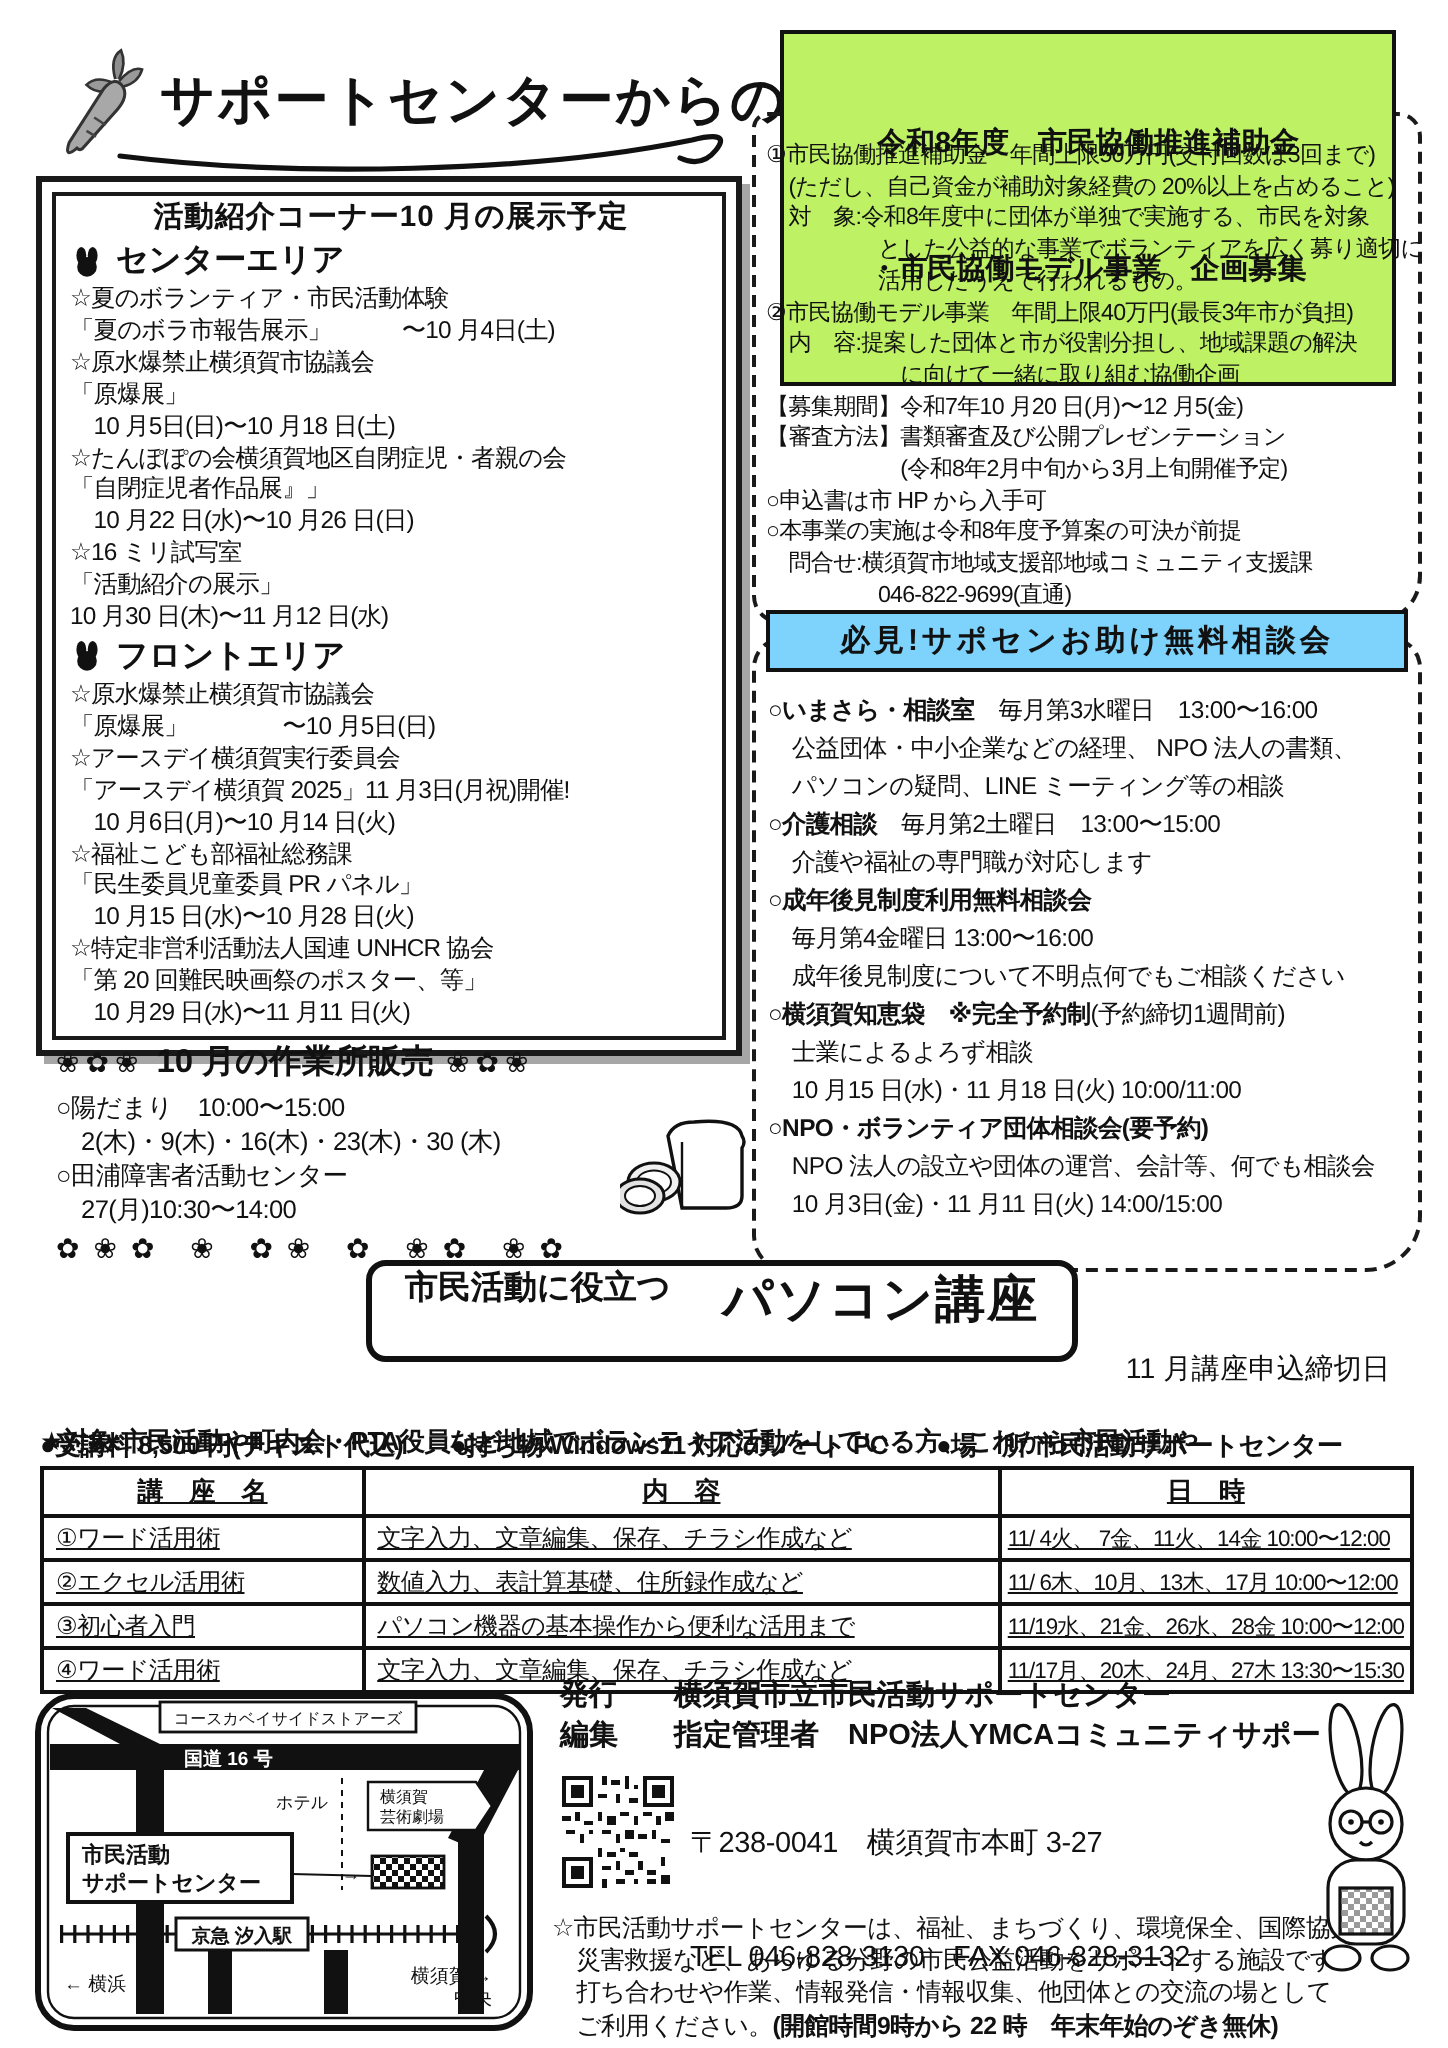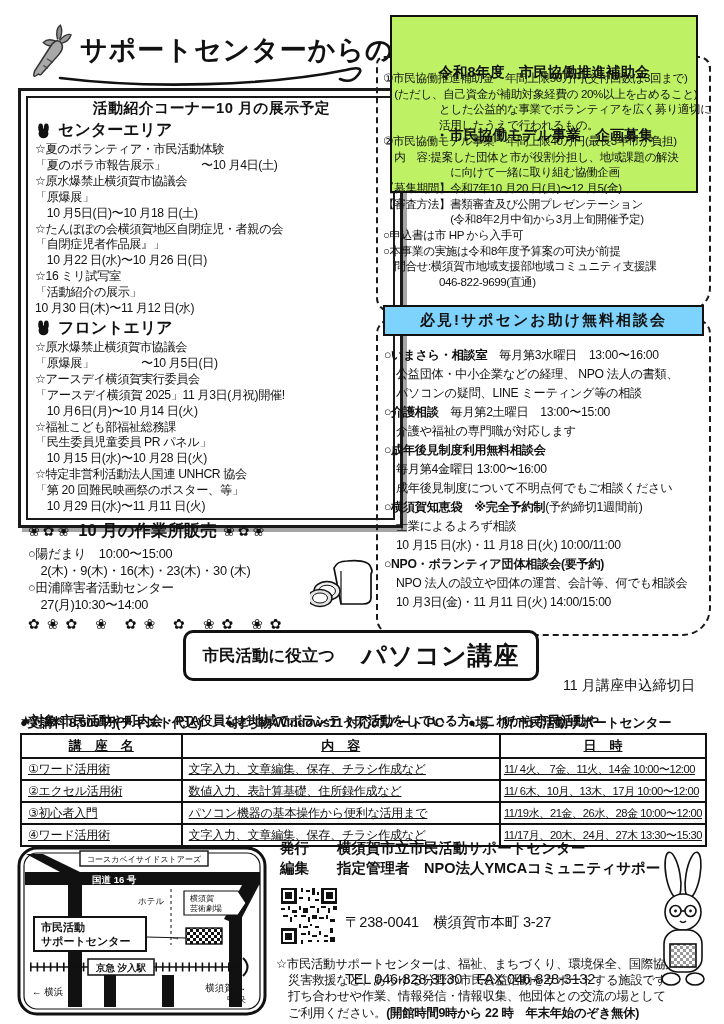--- a/index.html
+++ b/index.html
@@ -5,21 +5,21 @@
   html,body{margin:0;padding:0;background:#e8e8e8;}
   #page{position:relative;width:724px;height:1024px;background:#ffffff;overflow:hidden;
         font-family:"Liberation Sans","DejaVu Sans",sans-serif;color:#111;}
   svg{display:block;}
   
   .carrot{position:absolute;left:26px;top:24px;width:46px;height:56px;}
   .page-title{position:absolute;left:80px;top:32px;font-size:27px;font-weight:bold;letter-spacing:1px;white-space:pre;}
   .swoosh{position:absolute;left:58px;top:62px;width:330px;height:32px;}
   
   .exhibit{position:absolute;left:18px;top:88px;width:347px;height:434px;border:3px solid #1a1a1a;
-           outline:2px solid #1a1a1a;outline-offset:-10px;box-shadow:4px 4px 0 rgba(0,0,0,.35);background:#fff;padding-left:32px;}
+           outline:2px solid #1a1a1a;outline-offset:-10px;box-shadow:4px 4px 0 rgba(0,0,0,.35);background:#fff;}
   .exhibit-inner{position:absolute;left:14px;right:12px;top:8px;bottom:6px;}
   .exhibit-title{font-size:14.8px;font-weight:bold;text-align:center;margin:0 0 2px 0;letter-spacing:.5px;white-space:pre;}
   .area-head{display:flex;align-items:center;gap:6px;font-size:16px;font-weight:bold;margin:1px 0;}
   .bunny{width:17px;height:16px;flex:0 0 auto;}
   .xline{font-size:12.2px;line-height:15.9px;white-space:pre;letter-spacing:-.4px;}
   
   .sale{position:absolute;left:28px;top:520px;width:348px;}
   .sale-title-row{display:flex;align-items:center;gap:6px;}
   .flowers{font-size:14px;letter-spacing:3px;font-weight:bold;white-space:pre;}
   .sale-title{font-size:16.5px;font-weight:bold;white-space:pre;}
@@ -37,21 +37,21 @@
   
   .consult-dash{position:absolute;left:376px;top:318px;width:331px;height:314px;border:2px dashed #1a1a1a;
                 border-radius:16px 16px 28px 18px;}
   .consult-title{position:absolute;left:383px;top:305px;width:317px;border:2.5px solid #111;background:#7dd3fc;
                  text-align:center;font-weight:bold;font-size:15px;letter-spacing:2px;padding:4px 0;white-space:pre;}
   .consult-lines{position:absolute;left:384px;top:346px;width:320px;}
   .cline{font-size:12.2px;line-height:19px;white-space:pre;letter-spacing:-.3px;}
   .cline .b{font-weight:bold;}
   
   .course-box{position:absolute;left:183px;top:630px;width:350px;height:45px;border:3px solid #111;border-radius:10px;
-              display:flex;align-items:center;justify-content:center;gap:26px;background:#fff;}
+              display:flex;align-items:flex-start;justify-content:center;gap:26px;background:#fff;}
   .course-pre{font-size:16.5px;font-weight:bold;white-space:pre;}
   .course-main{font-size:25px;font-weight:bold;letter-spacing:1px;white-space:pre;}
   .deadline{position:absolute;left:543px;top:634px;width:172px;text-align:center;font-weight:normal;
             font-size:14.2px;line-height:1.45;white-space:pre;}
   .target{position:absolute;left:20px;top:680px;width:694px;font-size:13px;font-weight:bold;line-height:16.5px;
           white-space:pre;letter-spacing:-.3px;}
   .fee{position:absolute;left:20px;top:714px;width:694px;font-size:13px;font-weight:bold;display:flex;gap:24px;
        white-space:pre;letter-spacing:-.3px;}
   .course-table{position:absolute;left:20px;top:733px;width:687px;border-collapse:collapse;background:#fff;}
   .course-table th,.course-table td{border:2px solid #111;text-decoration:underline;}
@@ -166,20 +166,21 @@
   <section>
     <div class="subsidy-dash"></div>
     <div class="subsidy-title">
       <div>令和8年度　市民協働推進補助金</div>
       <div>・市民協働モデル事業　企画募集</div>
     </div>
     <div class="subsidy-lines">
 
     <div class="sline">①市民協働推進補助金　年間上限50万円(交付回数は3回まで)</div>
         <div class="sline">　(ただし、自己資金が補助対象経費の 20%以上を占めること)</div>
+        <div class="sline">　対　象:令和8年度中に団体が単独で実施する、市民を対象</div>
         <div class="sline">　　　　　とした公益的な事業でボランティアを広く募り適切に</div>
         <div class="sline">　　　　　活用したうえで行われるもの。</div>
         <div class="sline">②市民協働モデル事業　年間上限40万円(最長3年市が負担)</div>
         <div class="sline">　内　容:提案した団体と市が役割分担し、地域課題の解決</div>
         <div class="sline">　　　　　　に向けて一緒に取り組む協働企画</div>
         <div class="sline">【募集期間】令和7年10 月20 日(月)〜12 月5(金)</div>
         <div class="sline">【審査方法】書類審査及び公開プレゼンテーション</div>
         <div class="sline">　　　　　　(令和8年2月中旬から3月上旬開催予定)</div>
         <div class="sline">○申込書は市 HP から入手可</div>
         <div class="sline">○本事業の実施は令和8年度予算案の可決が前提</div>

